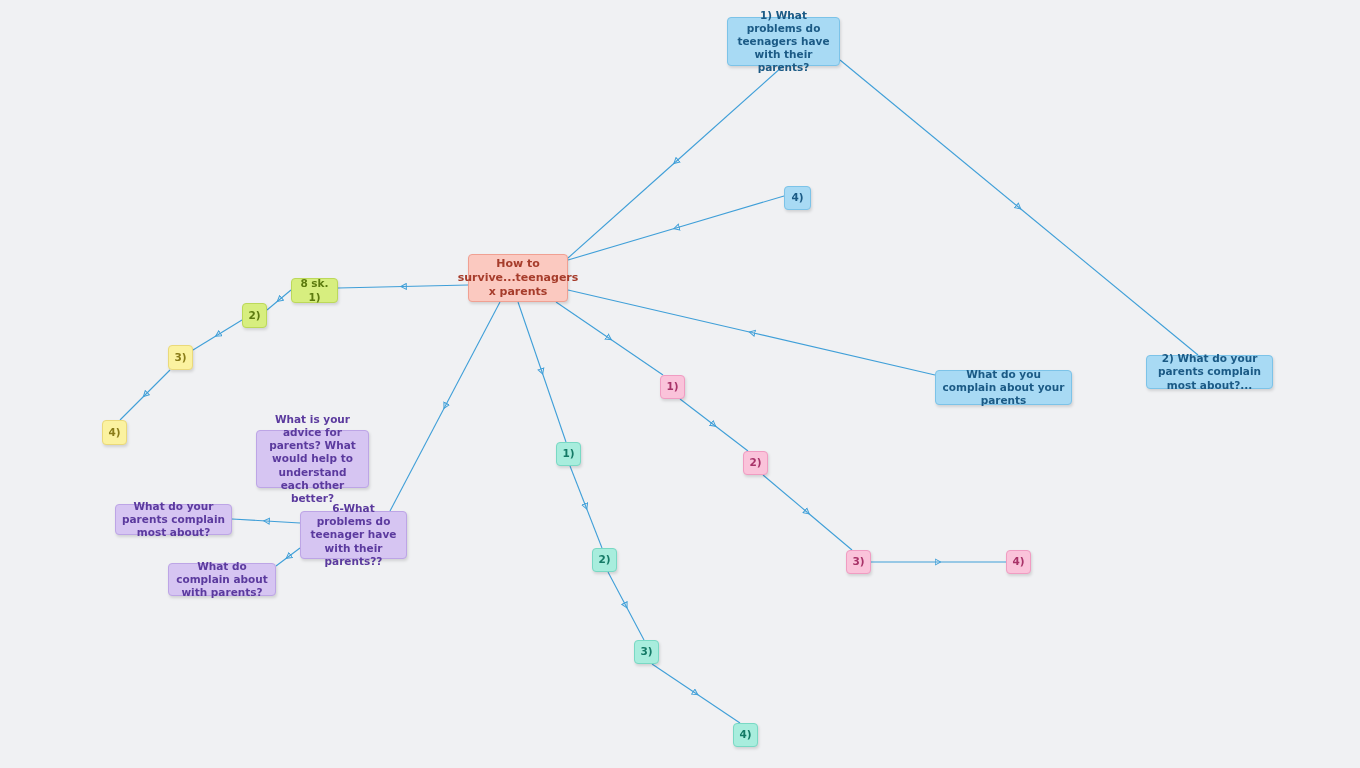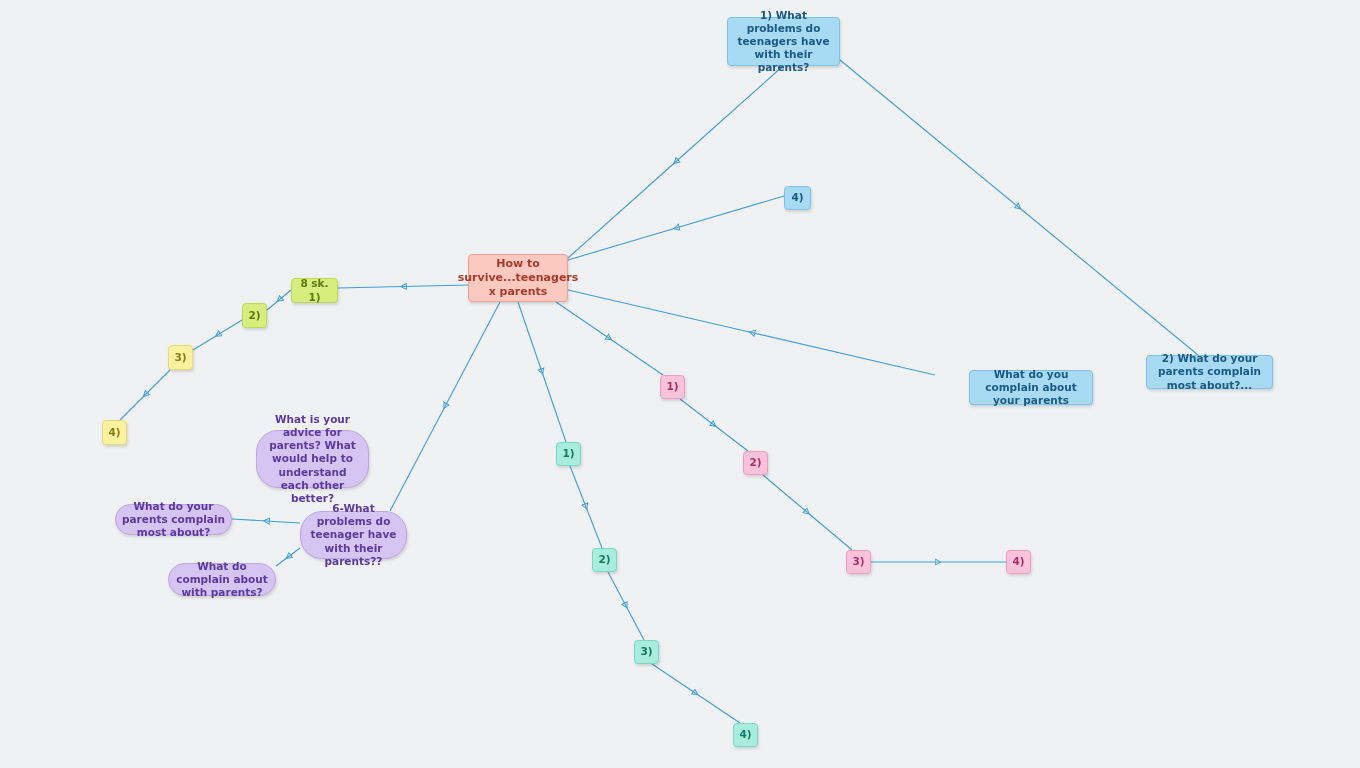--- a/index.html
+++ b/index.html
@@ -69,21 +69,20 @@
     background: #fbf2a0;
     border-color: #ead97a;
     color: #8a7c18;
     font-size: 10.5px;
   }
   .node.purple {
     background: #d6c5f2;
     border-color: #bda5e6;
     color: #5b3a9e;
     font-size: 10.5px;
-    border-radius: 22px;
   }
   .node.teal {
     background: #a8eddd;
     border-color: #79d9c4;
     color: #147a66;
     font-size: 10.5px;
   }
   .node.pink {
     background: #fac3da;
     border-color: #f09cc2;
@@ -150,21 +149,21 @@
       </div>
       <div class="node blue" style="left: 727px; top: 17px; width: 113px; height: 49px;">
         <span>1) What problems do teenagers have with their parents?</span>
       </div>
       <div class="node blue" style="left: 1135px; top: 355px; width: 127px; height: 34px; margin-left: 11px;">
         <span>2) What do your parents complain most about?...</span>
       </div>
       <div class="node blue-sm" style="left: 784px; top: 186px; width: 27px; height: 24px;">
         <span>4)</span>
       </div>
-      <div class="node blue" style="left: 935px; top: 370px; width: 124px; height: 35px; margin-left: 34px;">
+      <div class="node blue" style="left: 935px; top: 370px; width: 137px; height: 35px;">
         <span>What do you complain about your parents</span>
       </div>
       <div class="node green" style="left: 291px; top: 278px; width: 47px; height: 25px;">
         <span>8 sk. 1)</span>
       </div>
       <div class="node green" style="left: 242px; top: 303px; width: 25px; height: 25px;">
         <span>2)</span>
       </div>
       <div class="node yellow" style="left: 168px; top: 345px; width: 25px; height: 25px;">
         <span>3)</span>

